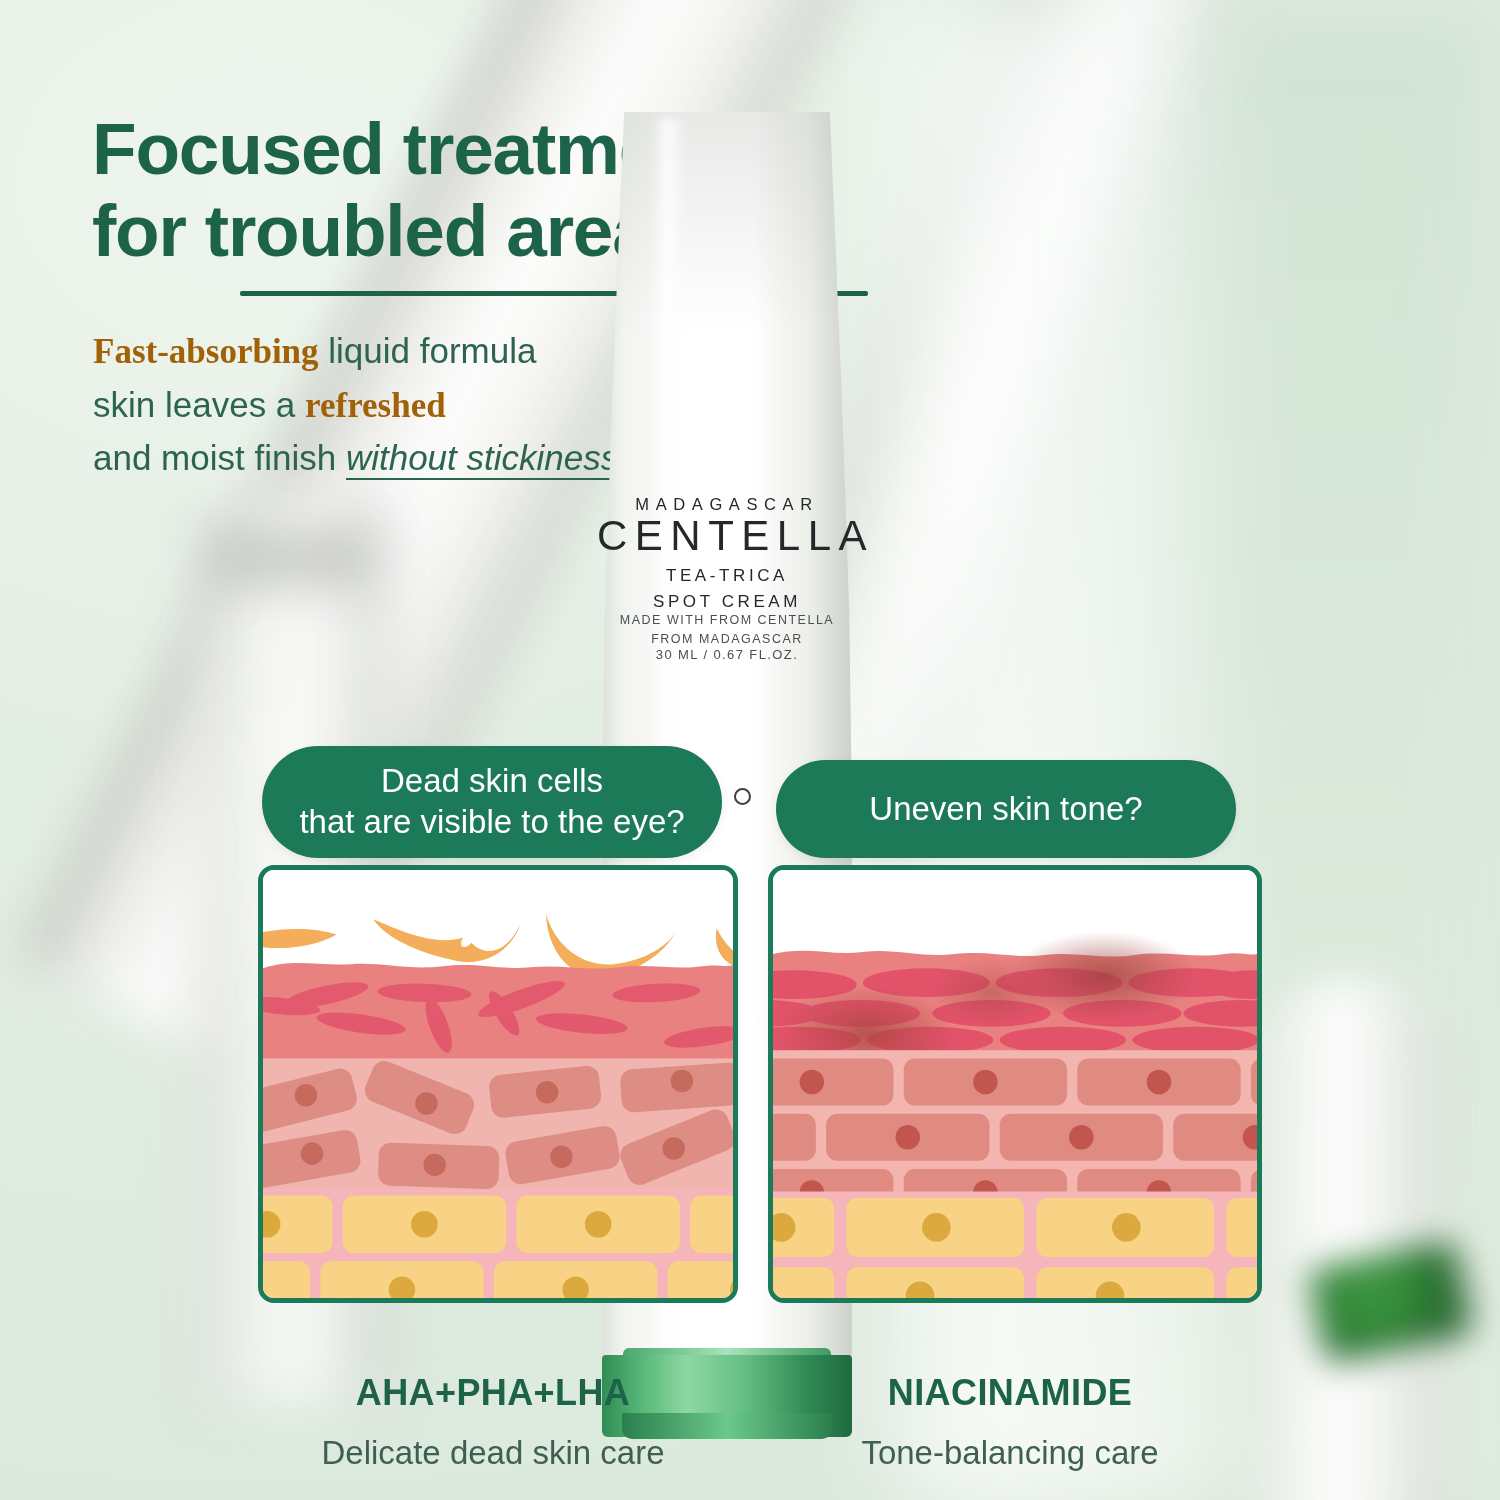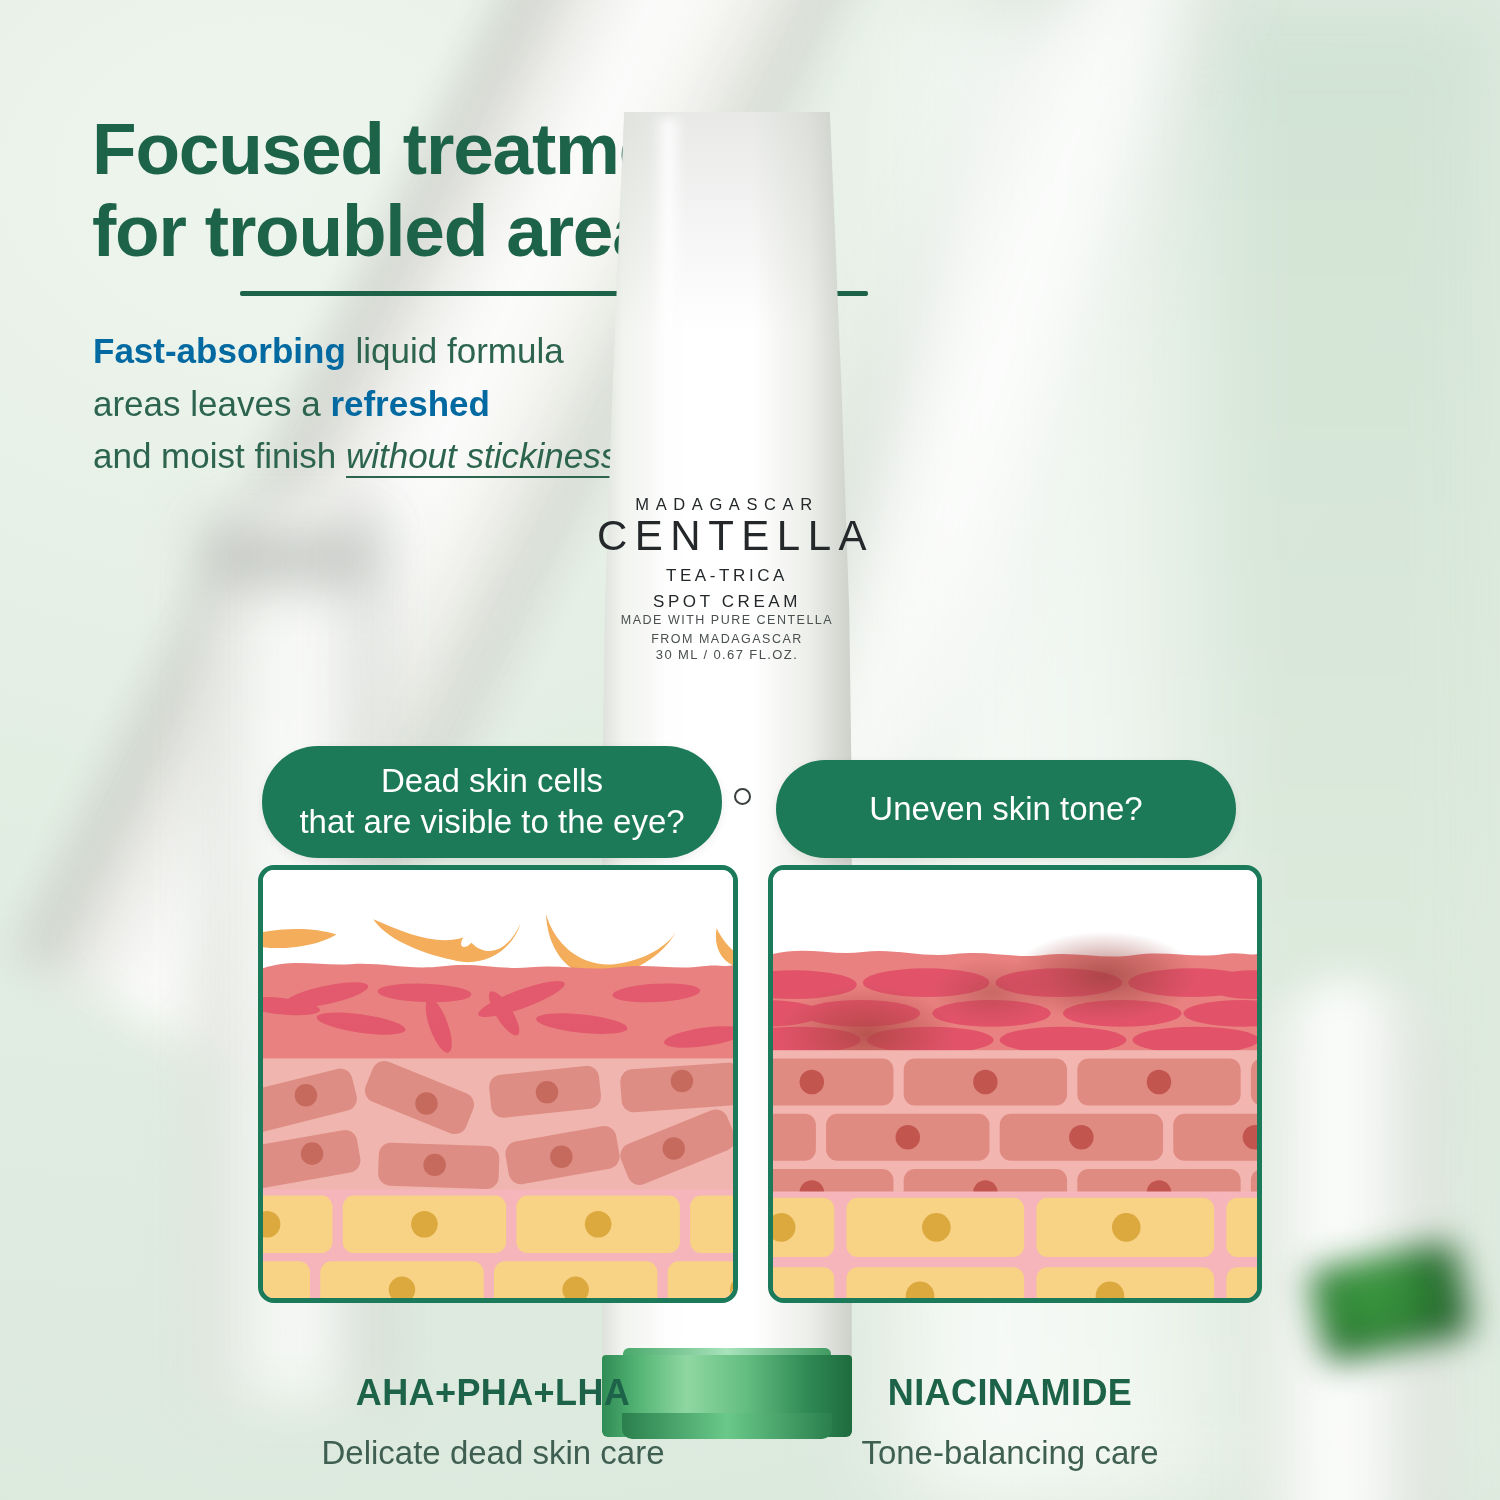--- a/index.html
+++ b/index.html
@@ -92,21 +92,21 @@
   }
   .headline .l2{display:block;}
   .headline-rule{
     position:absolute;left:240px;top:291px;width:628px;height:5px;
     background:#1d6349;border-radius:2px;
   }
   .subcopy{
     position:absolute;left:93px;top:325px;width:720px;
     color:#2c6450;font-size:35px;line-height:1.5;font-weight:400;
   }
-  .subcopy b{font-weight:700;color:#0369a1;}
+  .subcopy b{font-weight:700;color:#a16207;font-family:Liberation Serif, serif;}
   .subcopy .ital{font-style:italic;border-bottom:2.5px solid #2c6450;padding-bottom:1px;}
 
   
   .tube{
     position:absolute;left:597px;top:112px;width:260px;height:1320px;
   }
   .tube-body{
     position:absolute;left:0;top:0;width:100%;height:1245px;
     background:linear-gradient(90deg,
       #d8dcd6 0%,
@@ -205,40 +205,40 @@
     <span>Focused treatment</span>
     <span class="l2">for troubled areas</span>
   </div>
   <div class="headline-rule"></div>
 
   <div class="subcopy">
     <div>
       <b>Fast-absorbing</b><span> liquid formula</span>
     </div>
     <div>
-      <span>areas leaves a </span><b>refreshed</b>
+      <span>skin leaves a </span><b>refreshed</b>
     </div>
     <div>
       <span>and moist finish </span><span class="ital">without stickiness.</span>
     </div>
   </div>
 
   <div class="tube">
     <div class="tube-body"></div>
     <div class="tube-shoulder-shadow"></div>
     <div class="tube-hl"></div>
 
     <div class="label lbl-madagascar">MADAGASCAR</div>
     <div class="label lbl-centella">CENTELLA</div>
     <div class="label lbl-tea">
       <div>TEA-TRICA</div>
       <div>SPOT CREAM</div>
     </div>
     <div class="label lbl-made">
-      <div>MADE WITH PURE CENTELLA</div>
+      <div>MADE WITH FROM CENTELLA</div>
       <div>FROM MADAGASCAR</div>
     </div>
     <div class="label lbl-vol">30 ML / 0.67 FL.OZ.</div>
 
     <div class="tube-dots">
       <span></span><span></span>
     </div>
 
     <div class="tube-cap-ring"></div>
     <div class="tube-cap"></div>

